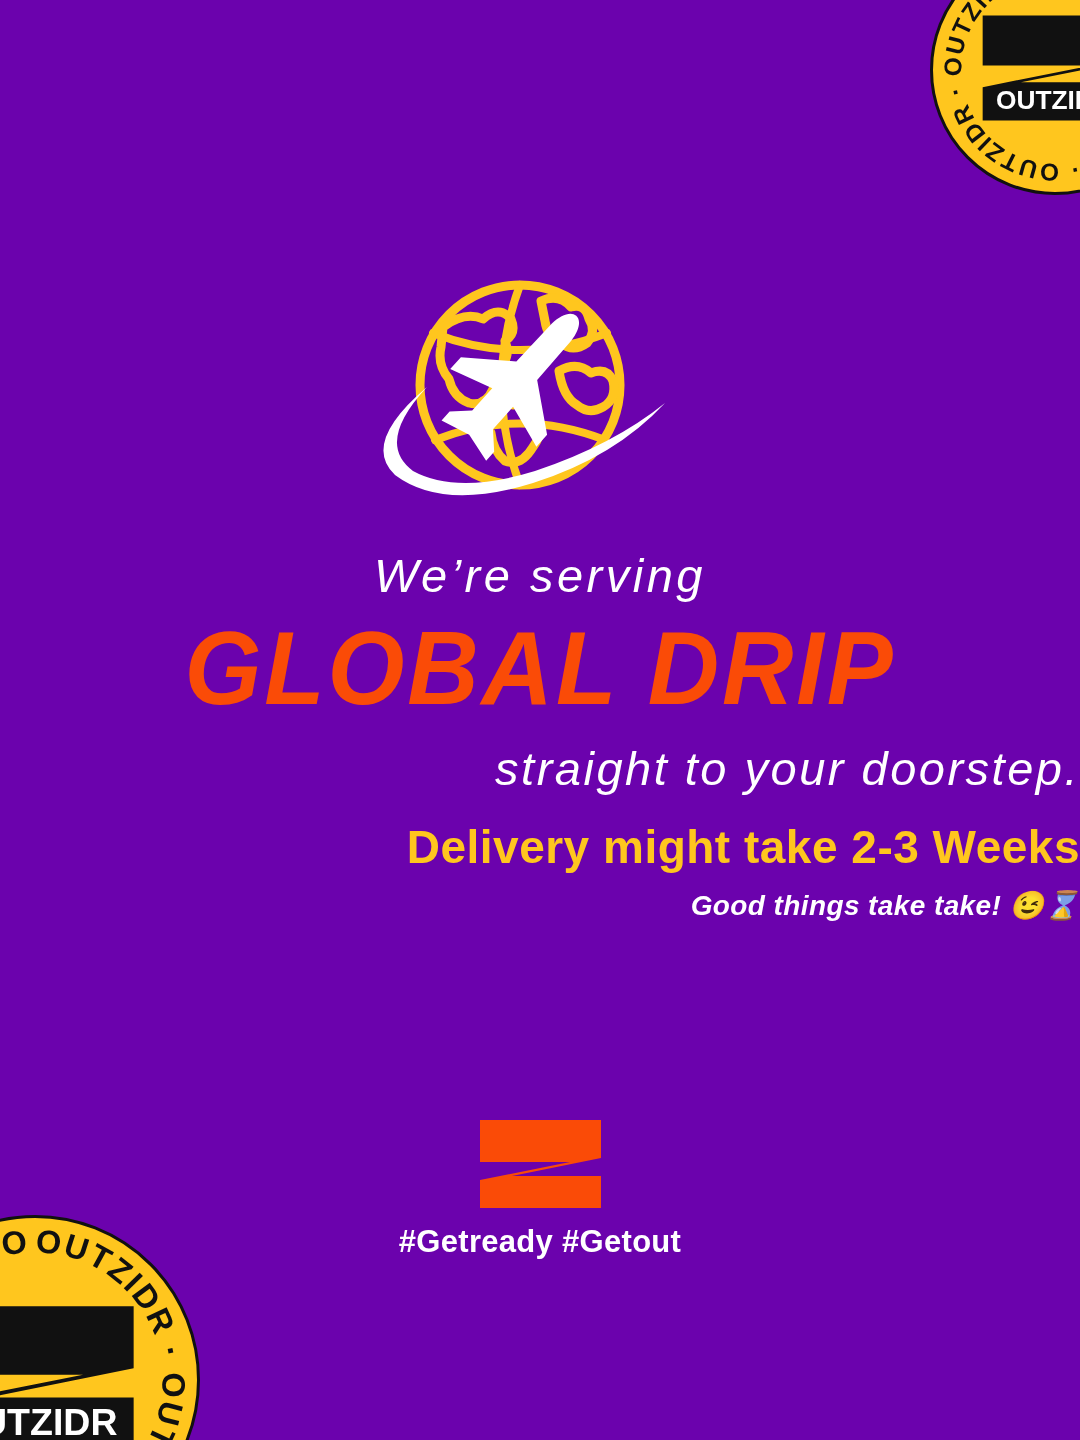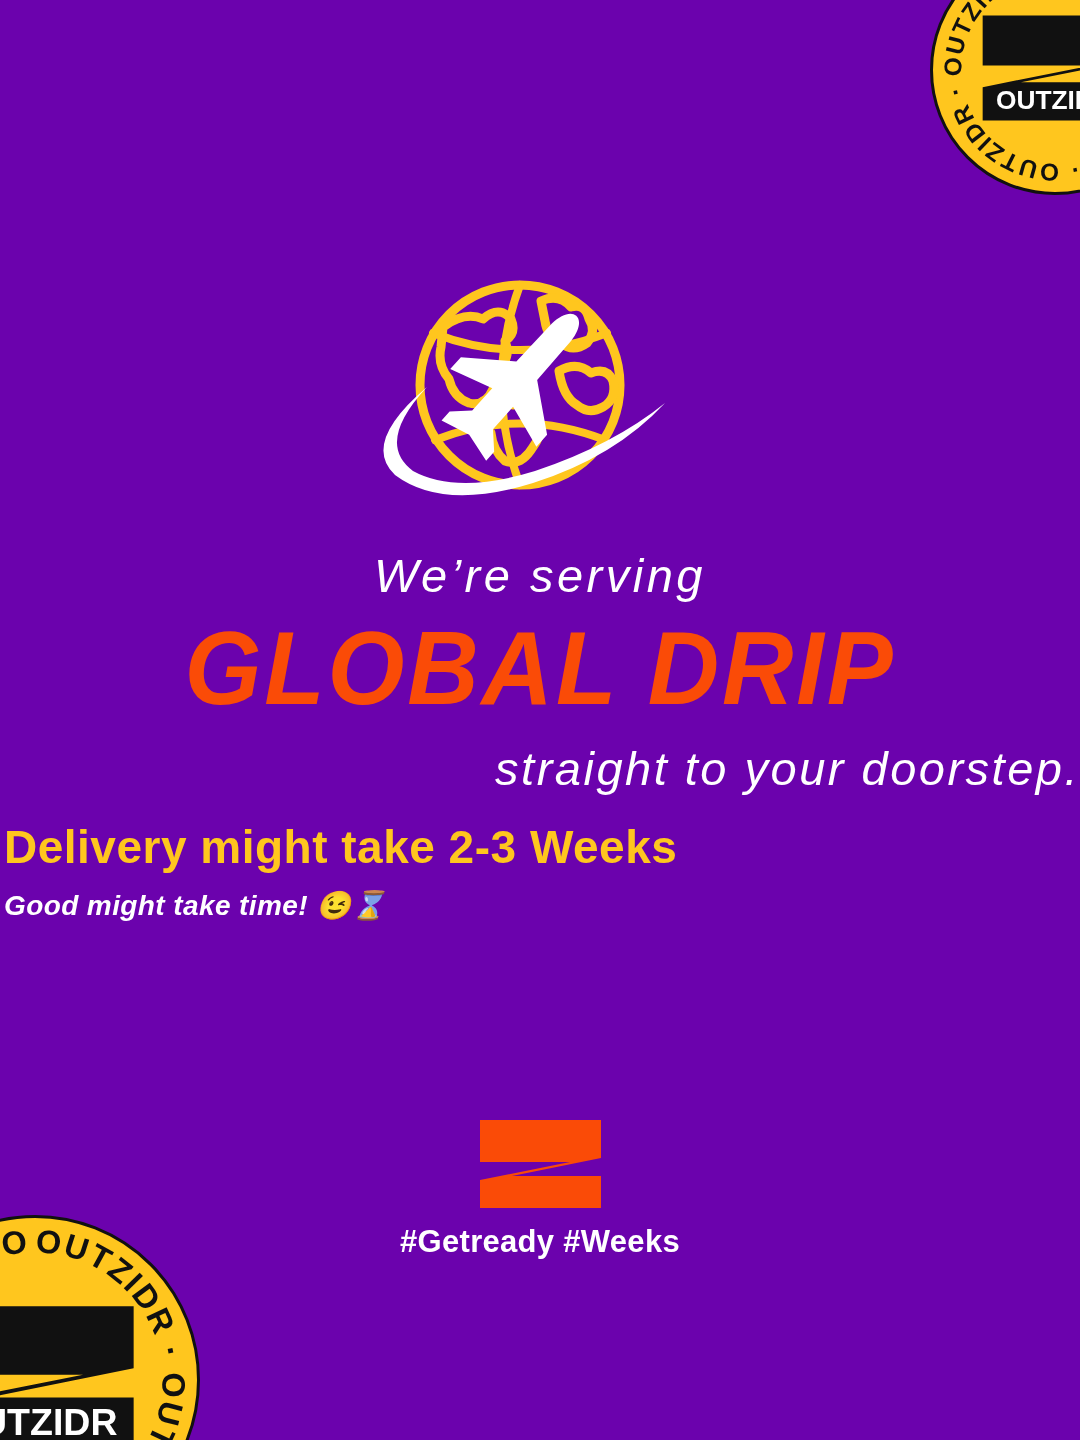--- a/index.html
+++ b/index.html
@@ -94,21 +94,21 @@
     letter-spacing:2.5px;
     line-height:1.2;
     margin-top:12px;
     text-align:right;
   }
 
   #delivery-block {
     position:absolute;
     left:4px; right:0;
     top:820px;
-    text-align:left;
+    text-align:right;
   }
 
   #line-delivery {
     color:#FFC61E;
     font-size:46px;
     font-weight:bold;
     letter-spacing:0.5px;
     line-height:1.2;
   }
 
@@ -194,28 +194,28 @@
   </div>
 
   <div id="headline-block">
     <div id="line-serving">We’re serving</div>
     <div id="line-global-drip">GLOBAL DRIP</div>
     <div id="line-doorstep">straight to your doorstep.</div>
   </div>
 
   <div id="delivery-block">
     <div id="line-delivery">Delivery might take 2-3 Weeks</div>
-    <div id="line-goodthings">Good might take time! 😉⌛</div>
+    <div id="line-goodthings">Good things take take! 😉⌛</div>
   </div>
 
   <div id="footer-block">
     <svg id="footer-z" viewBox="0 0 125 92">
       <path d="M2 2 H123 V40 L34 58 H123 V90 H2 V62 L92 44 H2 Z" fill="#FA4B07"></path>
     </svg>
-    <div id="footer-hashtags">#Getready #Weeks</div>
+    <div id="footer-hashtags">#Getready #Getout</div>
   </div>
 
   <div class="badge" id="badge-topright">
     <div class="badge-ring">
       <svg viewBox="0 0 250 250">
         <defs>
           <path id="ringpath-tr" d="M125,125 m0,-96 a96,96 0 1,1 0,192 a96,96 0 1,1 0,-192"></path>
         </defs>
         <text font-family="Liberation Sans, sans-serif" font-size="25" font-weight="bold" fill="#111111" letter-spacing="1.5">
           <textPath href="#ringpath-tr" startOffset="0%">OUTZIDR · OUTZIDR · OUTZIDR · OUTZIDR · OUTZIDR · OUTZIDR · </textPath>

